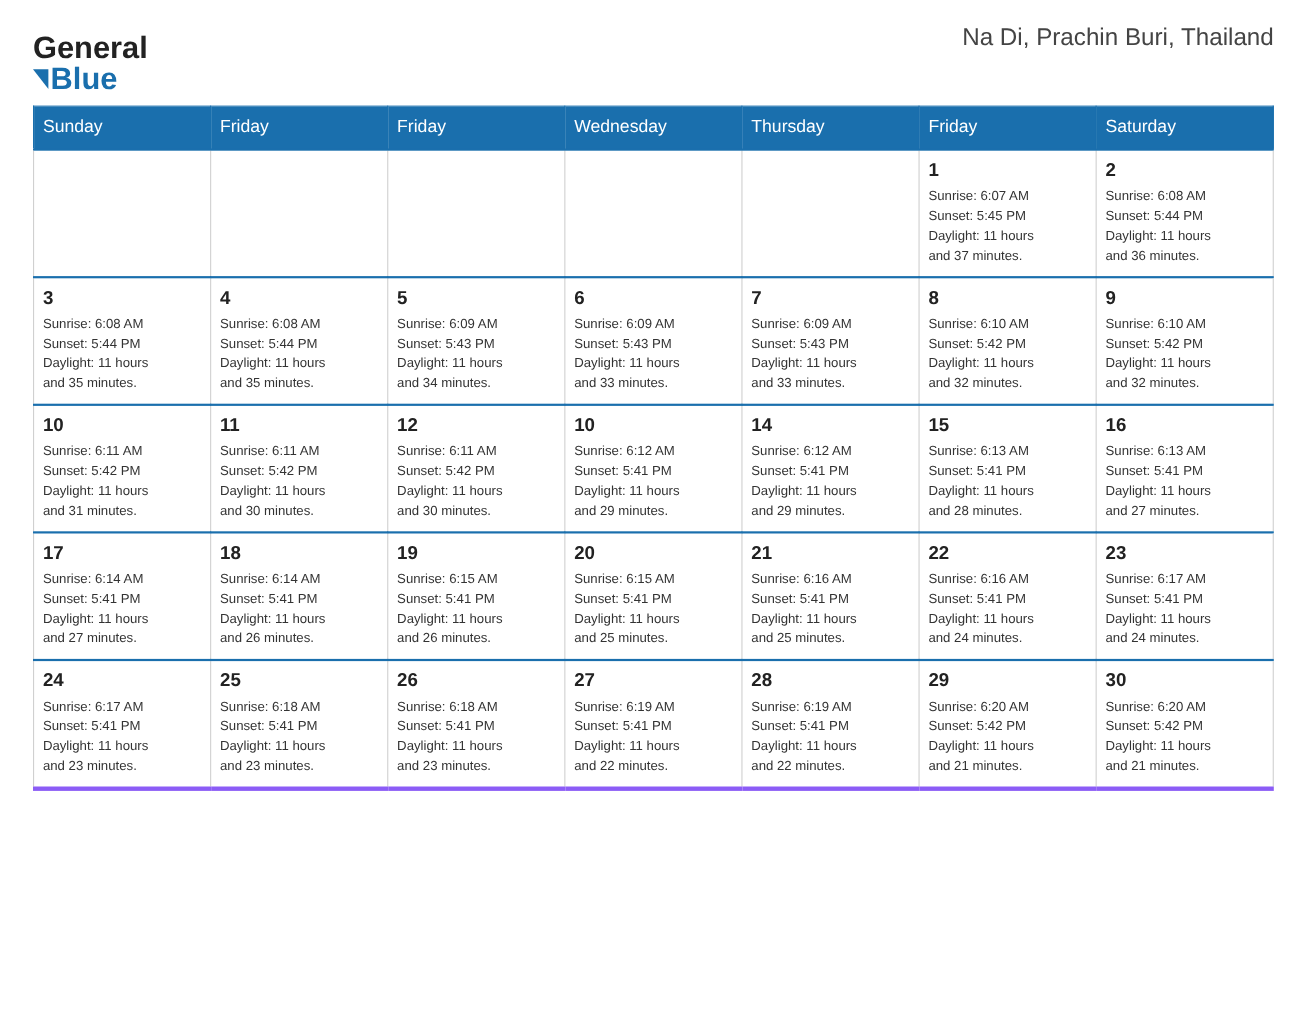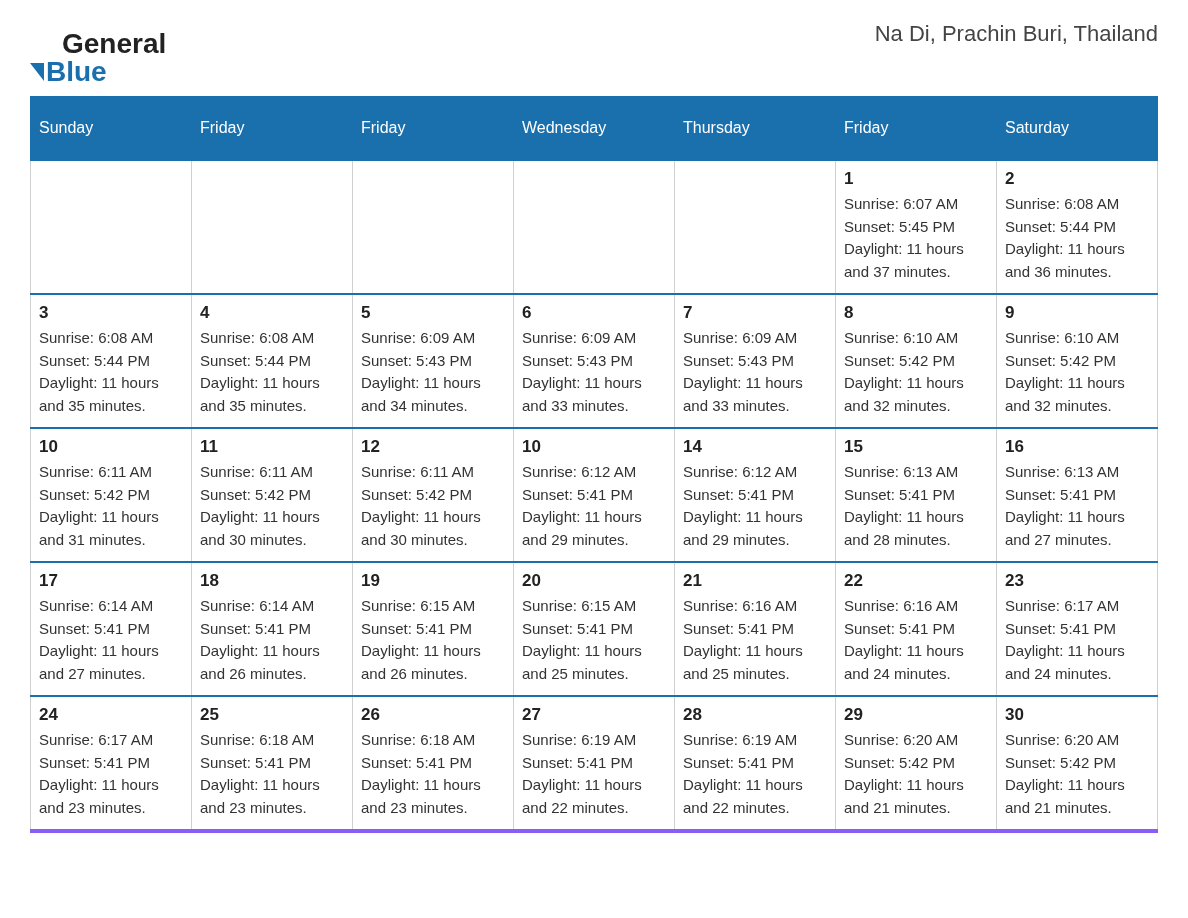--- a/index.html
+++ b/index.html
@@ -21,21 +21,20 @@
       display: flex;
       flex-direction: column;
       align-items: flex-start;
       margin-top: 10px;
     }
     .logo-general {
       font-size: 28px;
       font-weight: bold;
       color: #222;
       line-height: 1;
-      margin-left: 32px;
     }
     .logo-blue-row {
       display: flex;
       align-items: center;
       justify-content: space-between;
     }
     .logo-triangle {
       width: 0;
       height: 0;
       border-left: 14px solid transparent;
@@ -66,21 +65,21 @@
     .calendar {
       width: 100%;
       border-collapse: collapse;
       margin-top: 10px;
     }
     .calendar thead tr th {
       background: #1a6fad;
       color: #fff;
       font-size: 16px;
       font-weight: normal;
-      padding: 22px 8px;
+      padding: 10px 8px;
       border: 1px solid #1a6fad;
       text-align: left;
     }
     .calendar tbody tr {
       border-top: 2px solid #1a6fad;
     }
     .calendar tbody tr td {
       vertical-align: top;
       padding: 8px 8px 10px 8px;
       border: 1px solid #d0d0d0;
@@ -93,21 +92,21 @@
     .calendar tbody tr:last-child td {
       border-bottom: 4px solid #8b5cf6;
     }
     .day-num {
       font-size: 17px;
       font-weight: bold;
       color: #222;
       margin-bottom: 4px;
     }
     .day-info {
-      font-size: 15px;
+      font-size: 12px;
       color: #333;
       line-height: 1.5;
     }
     .empty-cell {
       background: #f8f8f8;
     }
   </style>
 </head>
 <body>
 

